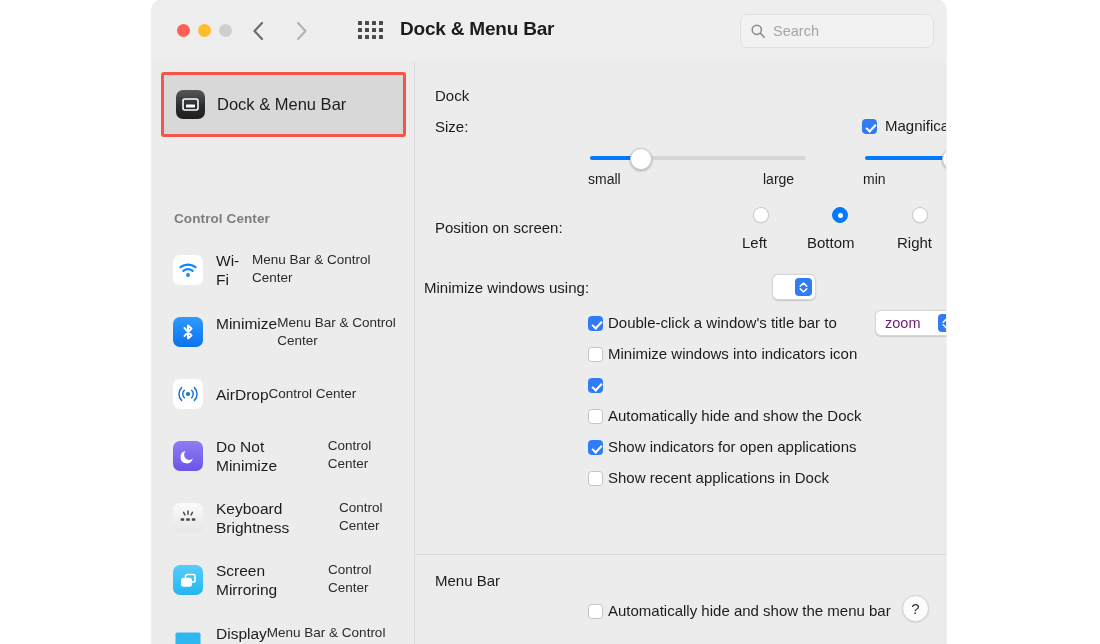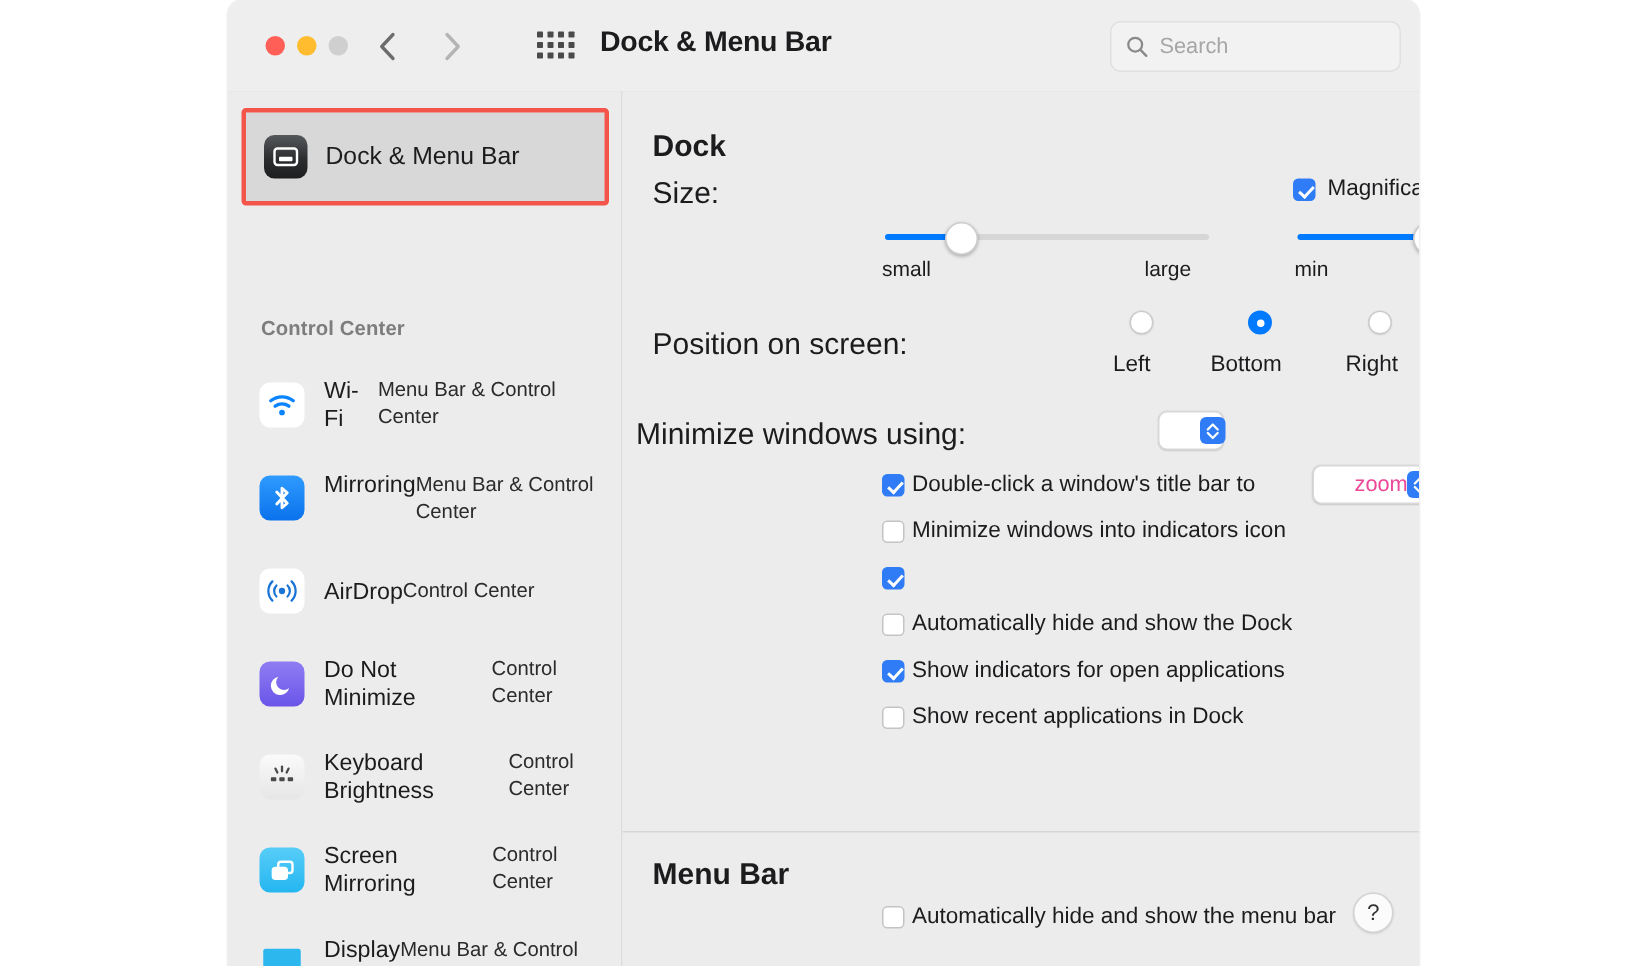--- a/index.html
+++ b/index.html
@@ -145,23 +145,23 @@
   .ic-disp  { background:#ececec; }
 
   
   .content {
     position: absolute; left: 263px; top: 61px;
     width: 531px; height: 583px;
     background: #ececec;
   }
   .section-title {
     position: absolute;
-    font-size: 20px; font-weight: bold; color: #1c1c1e;
-  }
-  .lbl { position: absolute; font-size: 20px; color: #1c1c1e; }
+    font-size: 15px; font-weight: normal; color: #1c1c1e;
+  }
+  .lbl { position: absolute; font-size: 15px; color: #1c1c1e; }
 
   
   .slider { position: absolute; height: 20px; }
   .track {
     position: absolute; top: 8px; left: 0; right: 0; height: 4px;
     background: #d6d6d6; border-radius: 2px;
   }
   .fill {
     position: absolute; top: 8px; left: 0; height: 4px;
     background: #007aff; border-radius: 2px;
@@ -205,21 +205,21 @@
 
   
   .popup {
     position: absolute; height: 24px;
     background: #ffffff; border-radius: 6px;
     border: 0.5px solid #d8d8d8;
     box-shadow: 0 0.5px 1.2px rgba(0,0,0,0.16);
     display: flex; align-items: center;
   }
   .popup .ptext {
-    font-size: 14.5px; color: #ec4899; margin-left: 27px; flex: 1;
+    font-size: 14.5px; color: #701a75; margin-left: 9px; flex: 1;
   }
   .chevbox {
     width: 17px; height: 18px; border-radius: 4px;
     background: #2f7cf6; margin-right: 3px;
     display:flex; align-items:center; justify-content:center;
     flex: 0 0 17px;
   }
 
   .hrule {
     position: absolute; left: 0; width: 531px; height: 1px; background: #d7d7d7;
@@ -321,21 +321,21 @@
           </span>
         </div>
 
         <div class="cc-item">
           <span class="ic ic-bt">
             <svg width="20" height="20" viewBox="0 0 20 20">
               <path d="M6.5 6 L13.5 13.5 L10 16.5 L10 3.5 L13.5 6.5 L6.5 14" fill="none" stroke="#ffffff" stroke-width="1.9" stroke-linecap="round" stroke-linejoin="round"></path>
             </svg>
           </span>
           <span class="cc-texts">
-            <span class="cc-name">Mirroring</span>
+            <span class="cc-name">Minimize</span>
             <span class="cc-sub">Menu Bar &amp; Control Center</span>
           </span>
         </div>
 
         <div class="cc-item">
           <span class="ic ic-air">
             <svg width="24" height="24" viewBox="0 0 24 24">
               <circle cx="12" cy="12" r="2.1" fill="#1a73d6"></circle>
               <path d="M8.3 15.7 A5.2 5.2 0 0 1 8.3 8.3" fill="none" stroke="#1a73d6" stroke-width="1.5" stroke-linecap="round"></path>
               <path d="M15.7 8.3 A5.2 5.2 0 0 1 15.7 15.7" fill="none" stroke="#1a73d6" stroke-width="1.5" stroke-linecap="round"></path>

